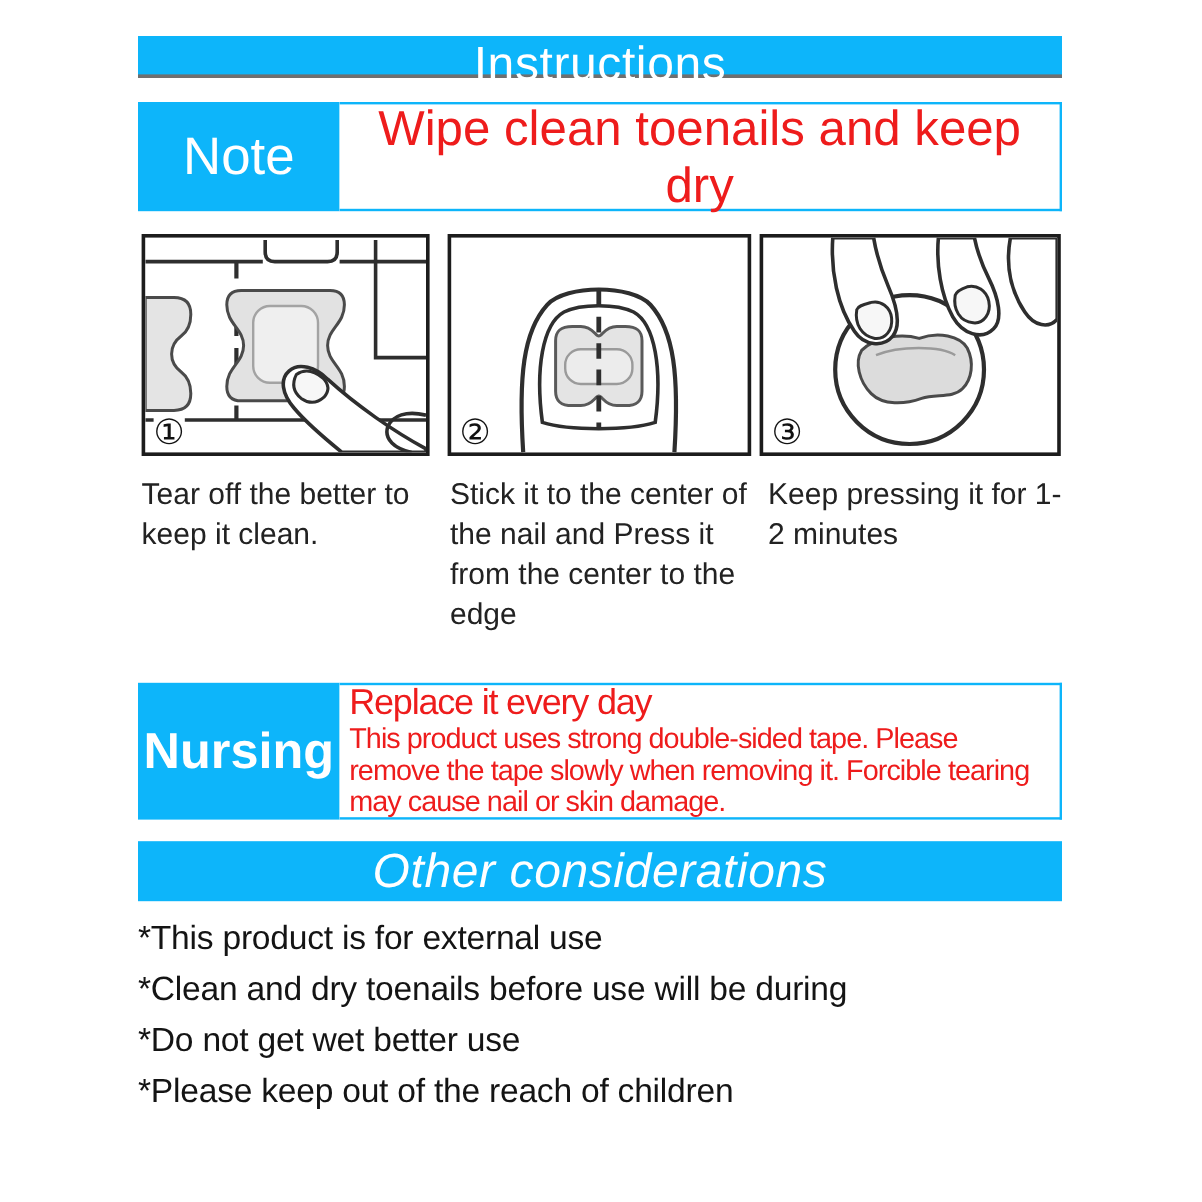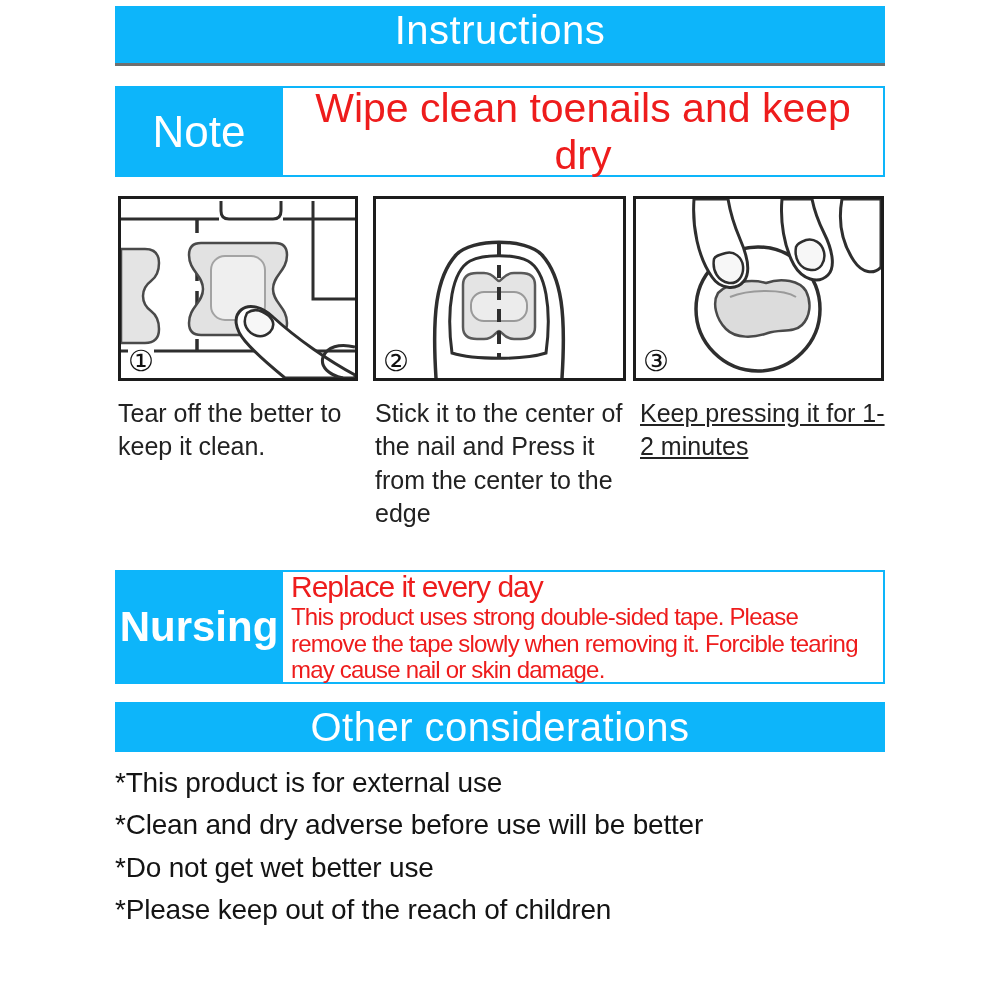--- a/index.html
+++ b/index.html
@@ -22,22 +22,22 @@
   .bar {
     background: var(--blue);
     color: #ffffff;
     text-align: center;
     font-size: 40px;
     font-weight: 500;
     height: 50px;
     line-height: 50px;
     letter-spacing: 0.5px;
   }
-  .bar.top { margin-top: 6px; height: 57px; line-height: 49px; box-shadow: 0 3px 0 #6f6f6f; }
-  .bar.other { margin-top: 18px; }
+  .bar.top { margin-top: 30px; height: 32px; line-height: 49px; box-shadow: 0 3px 0 #6f6f6f; }
+  .bar.other { margin-top: 18px; font-style: italic; }
 
   
   .row { display: flex; }
   .row.note { margin-top: 23px; height: 91px; justify-content: center; }
   .row.nursing { margin-top: 40px; height: 114px; }
   .label-box {
     background: var(--blue);
     color: #fff;
     width: 168px;
     flex: 0 0 168px;
@@ -92,21 +92,21 @@
     font-family: "DejaVu Sans", sans-serif;
     font-size: 29px; color: #111; line-height: 1;
     background: #fff;
   }
 
   
   .captions { margin-top: 16px; display: flex; align-items: flex-start; }
   .caption { font-size: 25px; line-height: 1.33; color: #222; }
   .caption.c1 { width: 257px; margin-left: 3px; }
   .caption.c2 { width: 265px; }
-  .caption.c3 { width: 245px; text-decoration: underline; }
+  .caption.c3 { width: 245px; }
 
   
   .bullets { margin-top: 13px; }
   .bullets p {
     font-size: 28px;
     line-height: 1.26;
     color: #141414;
     margin-bottom: 7px;
     letter-spacing: -0.2px;
   }
@@ -194,18 +194,18 @@
       </div>
     </div>
   </div>
 
   <div class="bar other">
     <span>Other considerations</span>
   </div>
 
   <div class="bullets">
     <p>*This product is for external use</p>
-    <p>*Clean and dry adverse before use will be better</p>
+    <p>*Clean and dry toenails before use will be during</p>
     <p>*Do not get wet better use</p>
     <p>*Please keep out of the reach of children</p>
   </div>
 
 </div>
 
 </body></html>

